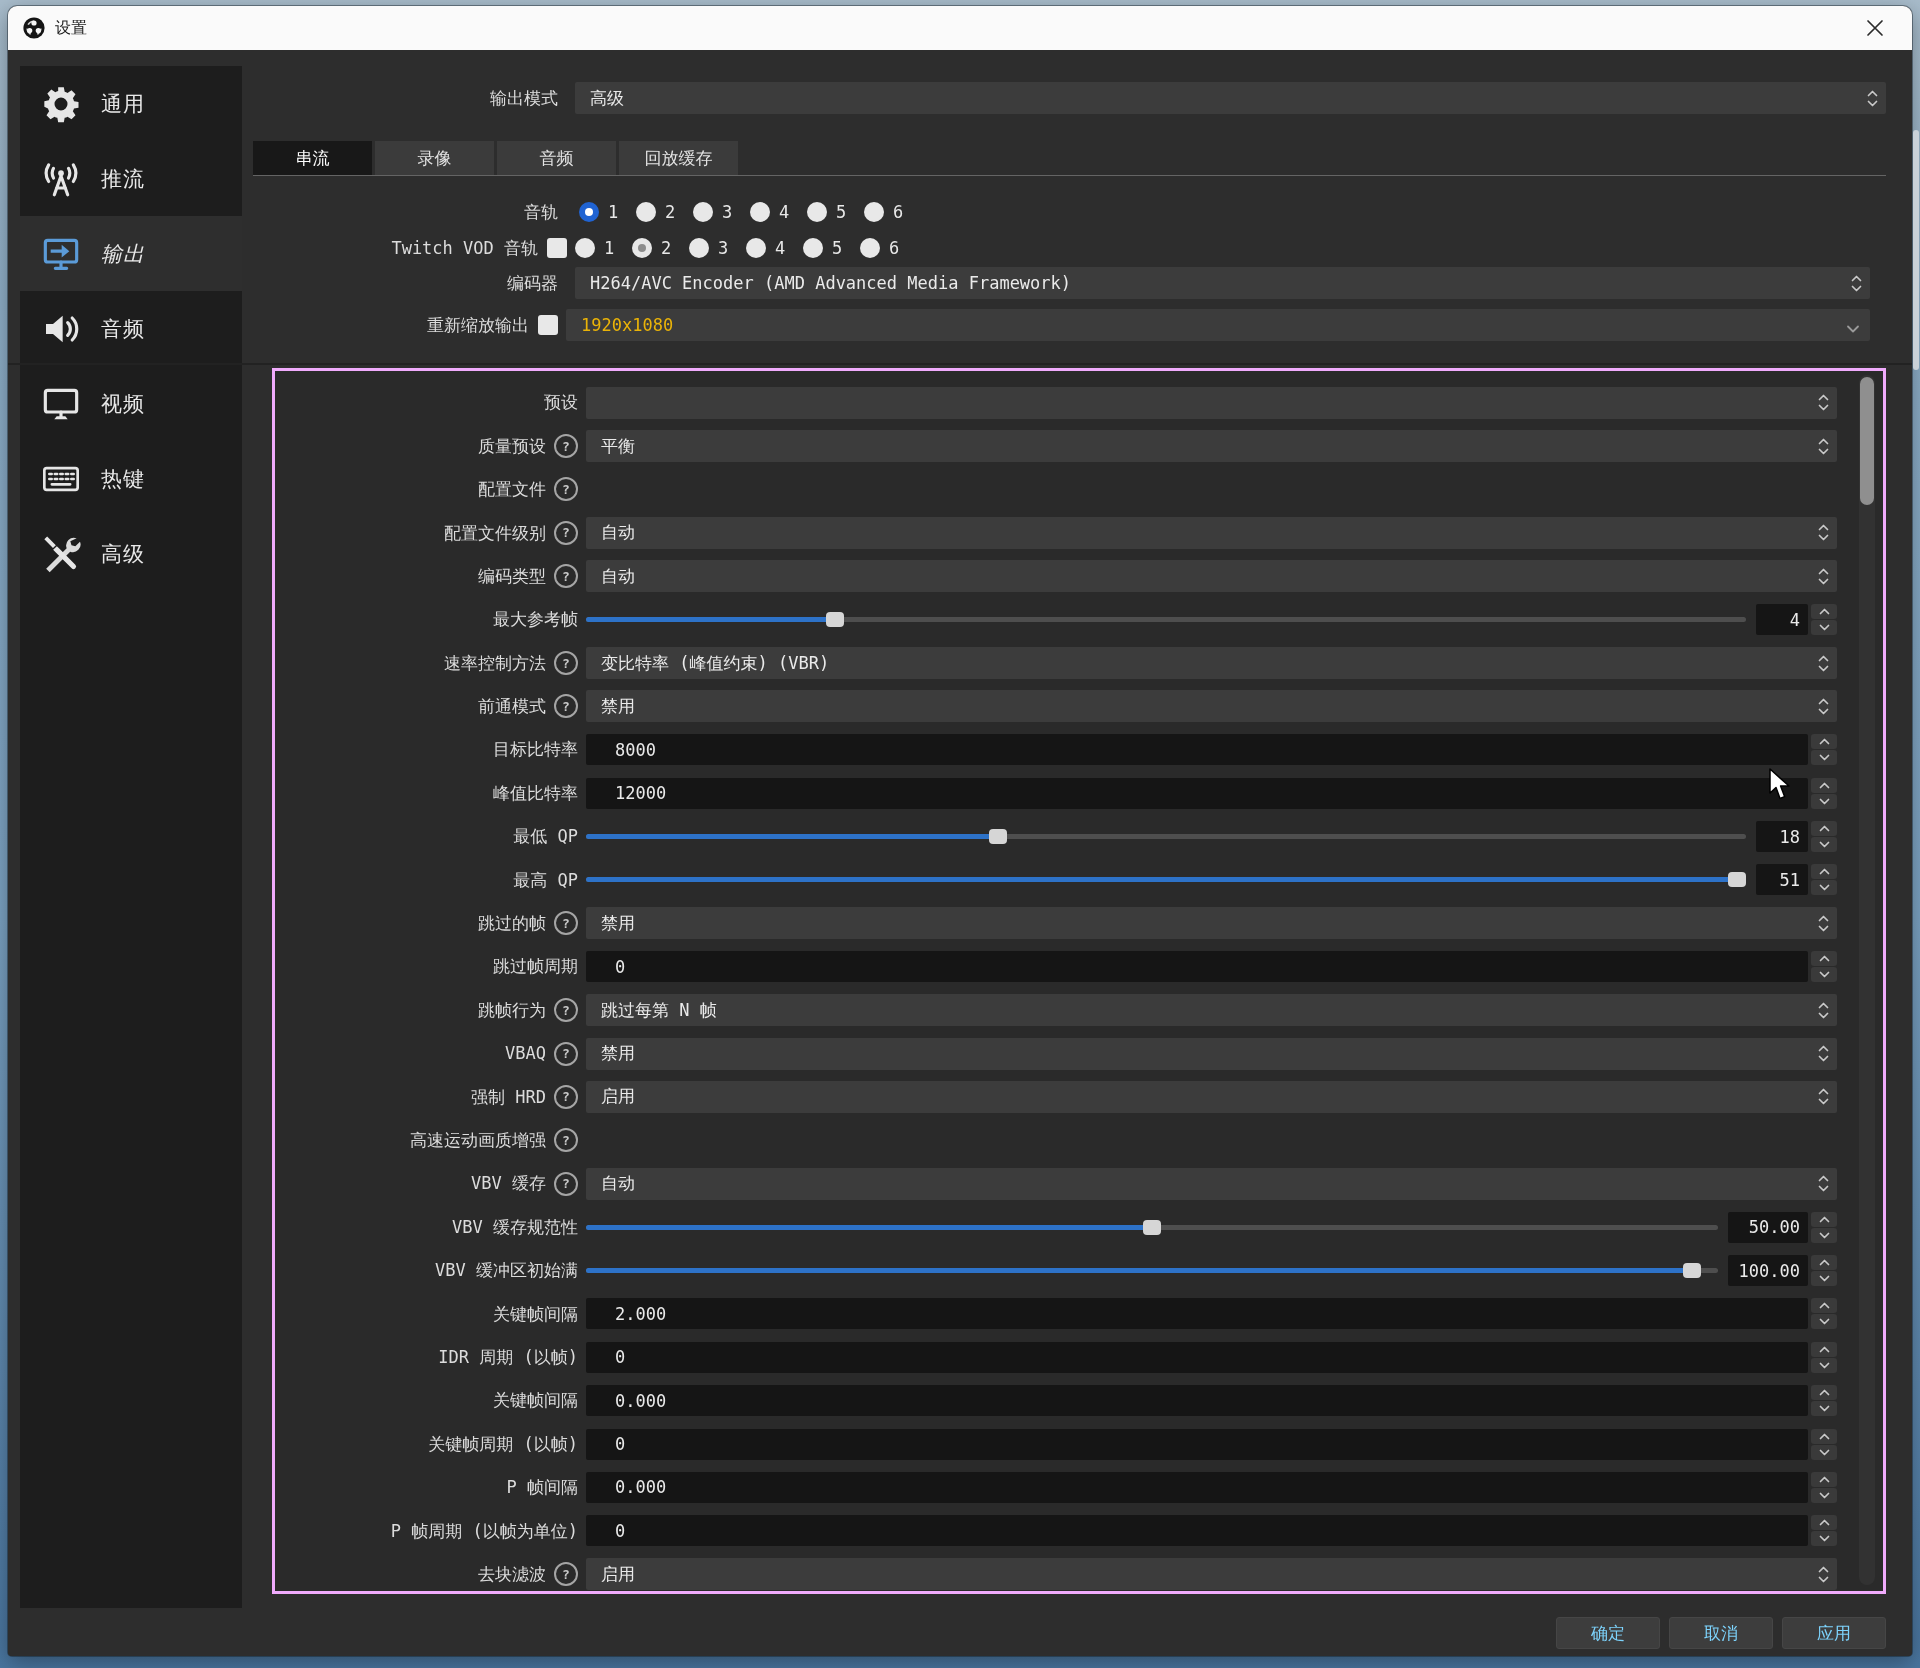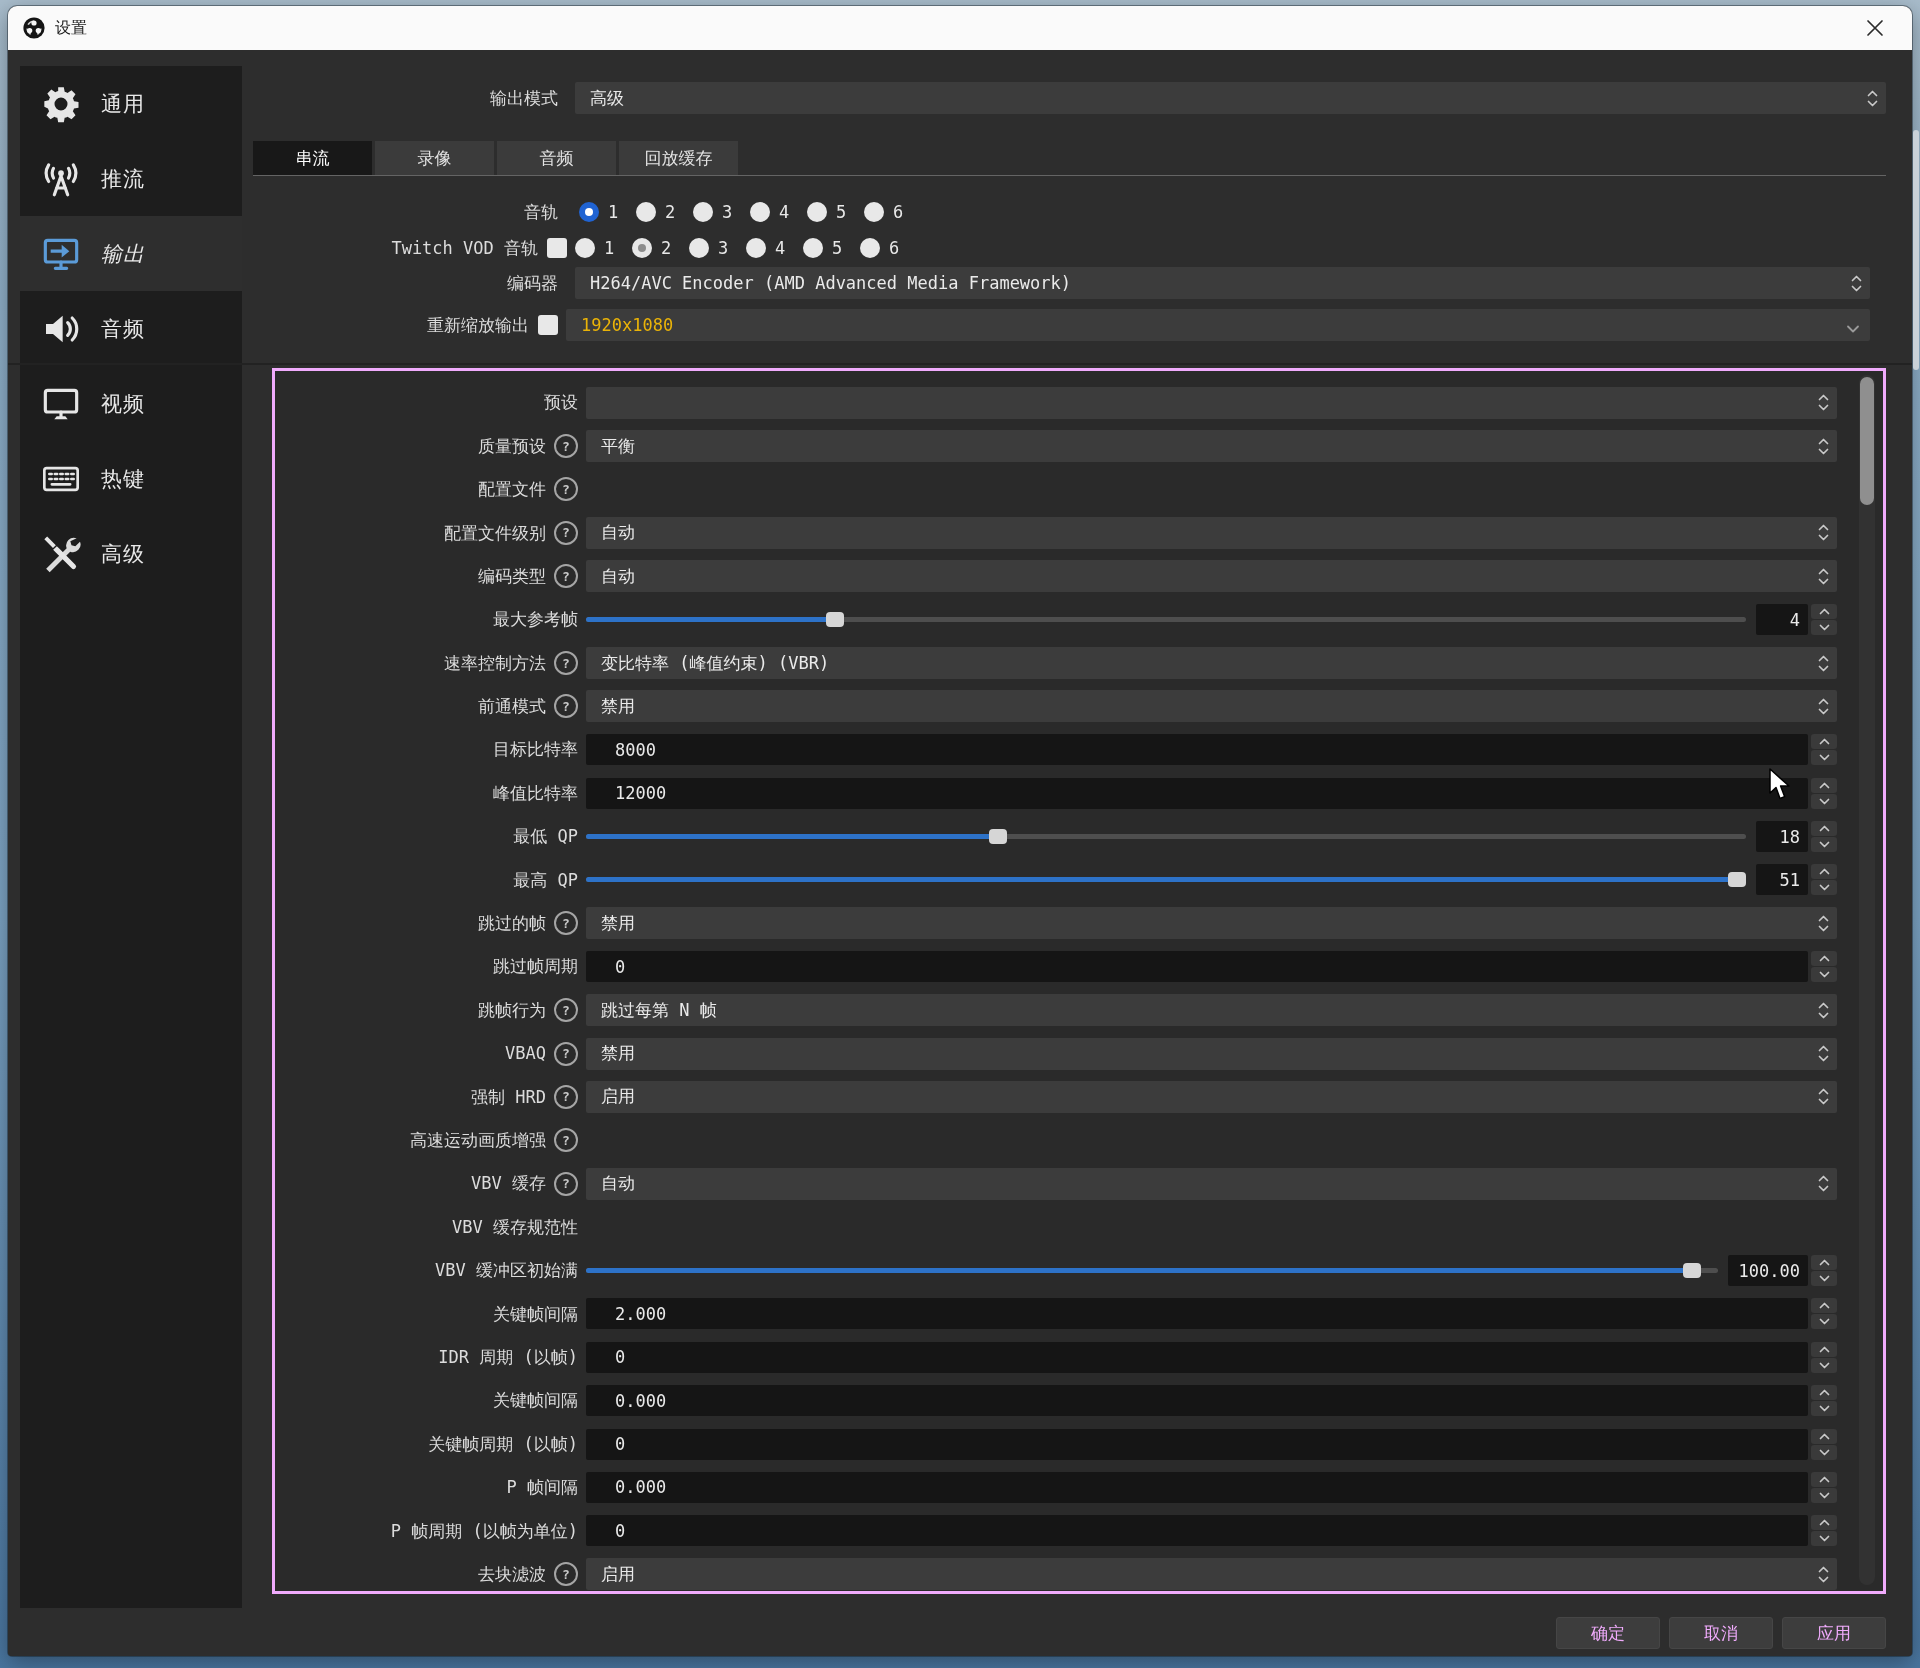--- a/index.html
+++ b/index.html
@@ -81,21 +81,21 @@
   .valbox{height:31px;background:#151515;border-radius:2px;display:flex;align-items:center;
           padding:0 8px;color:#eaeaea;font-size:17px;flex:none;justify-content:flex-end;}
   .valbox.narrow{width:36px;}
   .valbox.wide{width:64px;}
   
   .pscroll{position:absolute;right:8px;top:4px;width:16px;bottom:6px;background:#323232;border-radius:8px;}
   .pthumb{position:absolute;left:1px;right:1px;top:2px;height:128px;border-radius:7px;background:#8f8f8f;}
   
   .footer{position:absolute;right:26px;top:1567px;display:flex;gap:9px;}
   .btn{width:104px;height:32px;background:#3d3d3d;border:1px solid #464646;border-radius:3px;
-       box-sizing:border-box;display:flex;align-items:center;justify-content:center;color:#f0abfc;font-size:17px;}
+       box-sizing:border-box;display:flex;align-items:center;justify-content:center;color:#7dd3fc;font-size:17px;}
   
   .pagescroll-thumb{position:absolute;left:1913px;top:130px;width:6px;height:240px;border-radius:3px;background:#c9d1d8;}
   
   .cursor{position:absolute;left:1768px;top:768px;width:26px;height:34px;pointer-events:none;z-index:50;}
 </style>
 </head>
 <body>
 
 <div class="page">
   <div class="window">
@@ -669,20 +669,40 @@
                       <path d="M1.5 1.5l4 4 4-4" fill="none" stroke="#c9c9c9" stroke-width="1.7" stroke-linecap="round" stroke-linejoin="round"></path>
                     </svg>
                   </span>
                 </div>
               </div>
             </div>
             <div class="prow">
               <div class="lbl">
                 <span class="txt">VBV 缓存规范性</span>
               </div>
+              <div class="ctl">
+                <div class="slider">
+                  <div class="track"></div>
+                  <div class="fill" style="width: calc(50%);"></div>
+                  <div class="handle" style="left: calc(50% - 9px);"></div>
+                </div>
+                <div class="valbox wide">50.00</div>
+                <div class="spinbtns">
+                  <div class="sb">
+                    <svg viewBox="0 0 11 7">
+                      <path d="M1.5 5.5l4-4 4 4" fill="none" stroke="#c9c9c9" stroke-width="1.7" stroke-linecap="round" stroke-linejoin="round"></path>
+                    </svg>
+                  </div>
+                  <div class="sb">
+                    <svg viewBox="0 0 11 7">
+                      <path d="M1.5 1.5l4 4 4-4" fill="none" stroke="#c9c9c9" stroke-width="1.7" stroke-linecap="round" stroke-linejoin="round"></path>
+                    </svg>
+                  </div>
+                </div>
+              </div>
             </div>
             <div class="prow">
               <div class="lbl">
                 <span class="txt">VBV 缓冲区初始满</span>
               </div>
               <div class="ctl">
                 <div class="slider">
                   <div class="track"></div>
                   <div class="fill" style="width: calc(98.5%);"></div>
                   <div class="handle" style="left: calc(98.5% - 18px);"></div>

